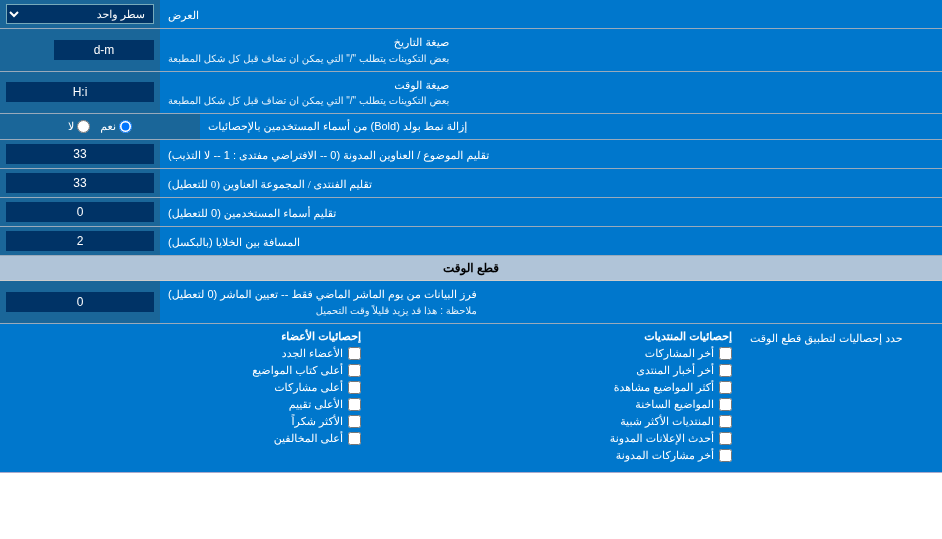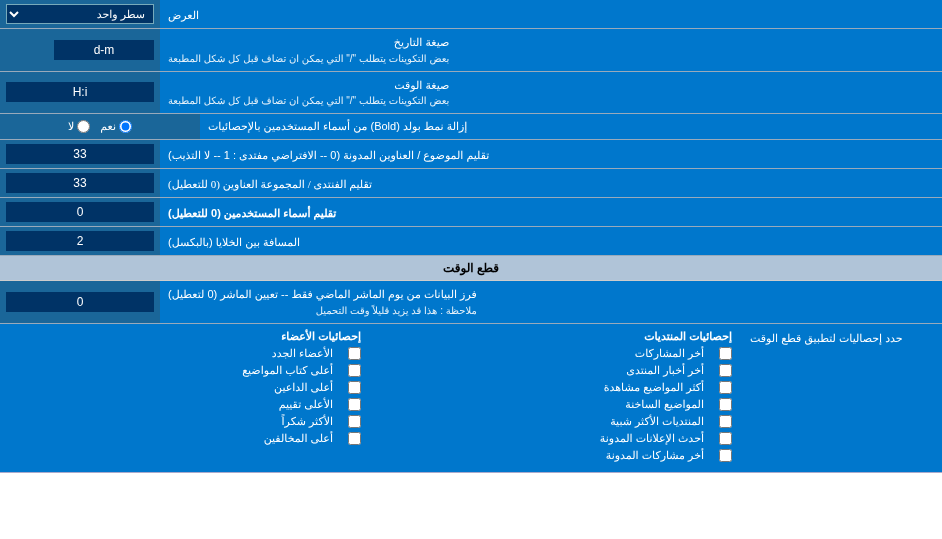--- a/index.html
+++ b/index.html
@@ -73,21 +73,21 @@
     .radio-cell label {
       font-size: 11px;
       color: #fff;
       display: flex;
       align-items: center;
       gap: 3px;
     }
     .checkbox-item {
       display: flex;
       align-items: center;
-      gap: 15px;
+      gap: 5px;
       margin-bottom: 4px;
       color: #fff;
       font-size: 11px;
       direction: rtl;
     }
     .checkbox-item input[type="checkbox"] {
       cursor: pointer;
     }
     .header-label-col {
       flex: 0 0 200px;
@@ -182,21 +182,21 @@
   <div class="row-full">
     <div class="cell-label" style="direction:rtl; flex:1;font-family:Liberation Serif, serif;">
       <span>تقليم الفنتدى / المجموعة العناوين (0 للتعطيل)</span>
     </div>
     <div class="cell-input" style="min-width:160px; width:160px;">
       <input type="text" value="33" style="background: rgb(0, 51, 102); color: rgb(255, 255, 255); border: none; padding: 3px 5px; width: 100%; text-align: center; direction: ltr; font-size: 12px;">
     </div>
   </div>
 
   <div class="row-full">
-    <div class="cell-label" style="direction:rtl; flex:1;font-weight:bold;">
+    <div class="cell-label" style="direction:rtl; flex:1;">
       <span>تقليم أسماء المستخدمين (0 للتعطيل)</span>
     </div>
     <div class="cell-input" style="min-width:160px; width:160px;">
       <input type="text" value="0" style="background: rgb(0, 51, 102); color: rgb(255, 255, 255); border: none; padding: 3px 5px; width: 100%; text-align: center; direction: ltr; font-size: 12px;">
     </div>
   </div>
 
   <div class="row-full">
     <div class="cell-label" style="direction:rtl; flex:1;">
       <span>المسافة بين الخلايا (بالبكسل)</span>
@@ -266,21 +266,21 @@
         <div class="checkbox-item">
           <input type="checkbox" style="">
           <span>الأعضاء الجدد</span>
         </div>
         <div class="checkbox-item">
           <input type="checkbox" style="">
           <span>أعلى كتاب المواضيع</span>
         </div>
         <div class="checkbox-item">
           <input type="checkbox" style="">
-          <span>أعلى الداعين</span>
+          <span>أعلى مشاركات</span>
         </div>
         <div class="checkbox-item">
           <input type="checkbox" style="">
           <span>الأعلى تقييم</span>
         </div>
         <div class="checkbox-item">
           <input type="checkbox" style="">
           <span>الأكثر شكراً</span>
         </div>
         <div class="checkbox-item">

